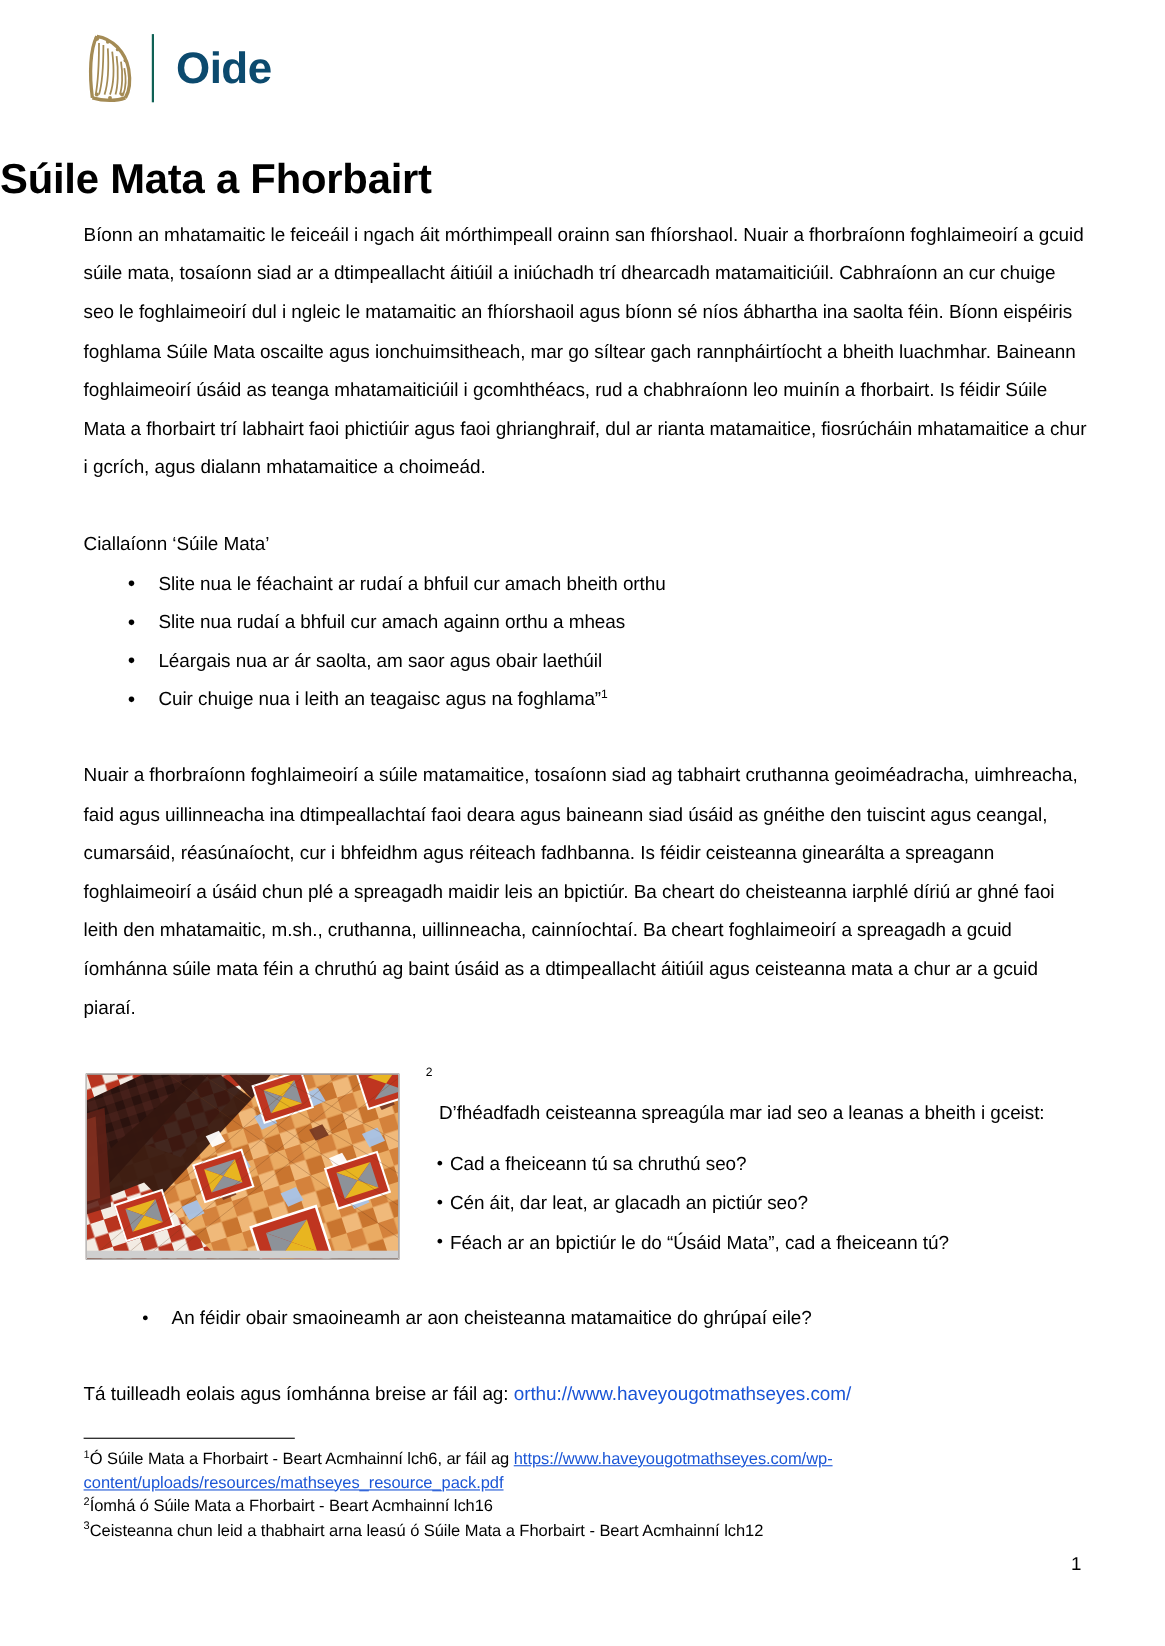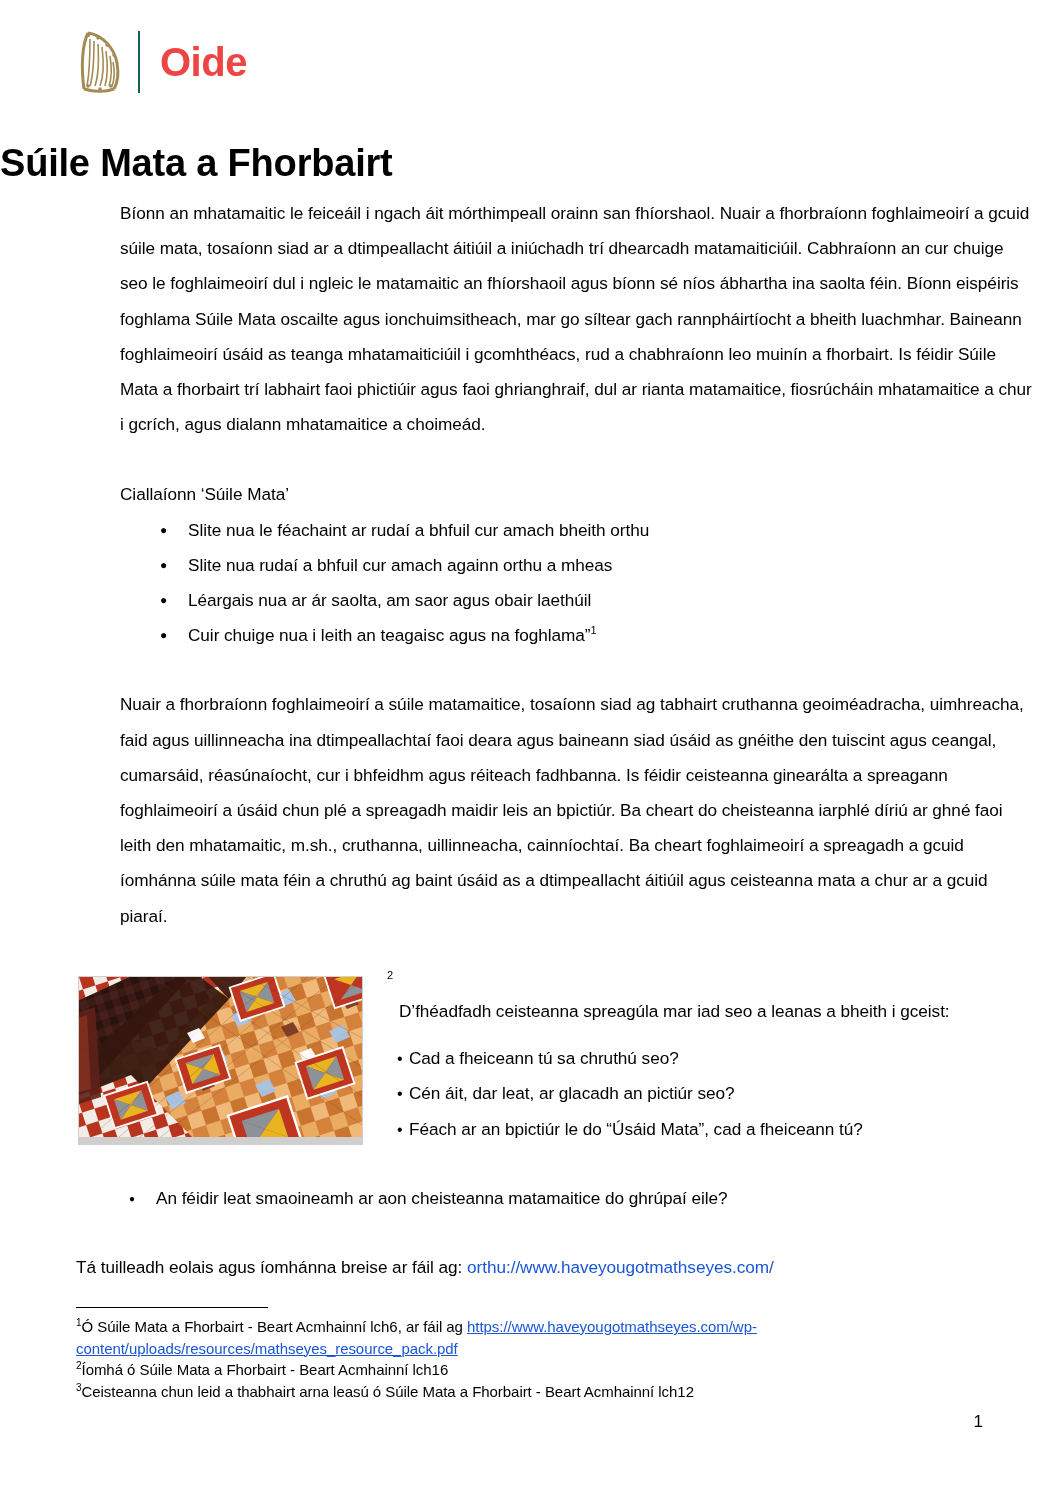--- a/index.html
+++ b/index.html
@@ -37,21 +37,21 @@
   .logo-divider {
     width: 2px;
     height: 62px;
     background: #0f6155;
     margin-left: 12px;
     margin-right: 20px;
   }
   .logo-word {
     font-size: 40px;
     font-weight: bold;
-    color: #ef4444;
+    color: #0c4a6e;
     letter-spacing: -0.5px;
     line-height: 1;
     text-align: right;
   }
 
   
   .doc-title {
     position: absolute;
     left: 0;
     right: 0;
@@ -60,21 +60,20 @@
     font-weight: bold;
     letter-spacing: -0.2px;
   }
 
   
   .content {
     position: absolute;
     left: 76px;
     top: 196px;
     width: 912px;
-    margin-left: 44px;
   }
   p.body-para {
     margin: 0;
     font-size: 17.2px;
     line-height: 35.2px;
     text-align: left;
     letter-spacing: -0.05px;
   }
   .gap-1 { height: 35px; }
   .gap-2 { height: 34px; }
@@ -428,21 +427,21 @@
       <ul class="tight-list">
         <li><span>Cad a fheiceann tú sa chruthú seo?</span></li>
         <li><span>Cén áit, dar leat, ar glacadh an pictiúr seo?</span></li>
         <li><span>Féach ar an bpictiúr le do “Úsáid Mata”, cad a fheiceann tú?</span></li>
       </ul>
     </div>
   </div>
 
   <div class="lower-bullets">
     <ul class="small-disc">
-      <li><span>An féidir leat smaoineamh ar aon cheisteanna matamaitice do ghrúpaí eile?</span></li>
+      <li><span>An féidir obair smaoineamh ar aon cheisteanna matamaitice do ghrúpaí eile?</span></li>
     </ul>
   </div>
 
   <div class="more-info">
     <span>Tá tuilleadh eolais agus íomhánna breise ar fáil ag: </span><a class="web-link" href="#">orthu://www.haveyougotmathseyes.com/</a>
   </div>
 
   <div class="footnote-rule"></div>
 
   <div class="footnotes">

